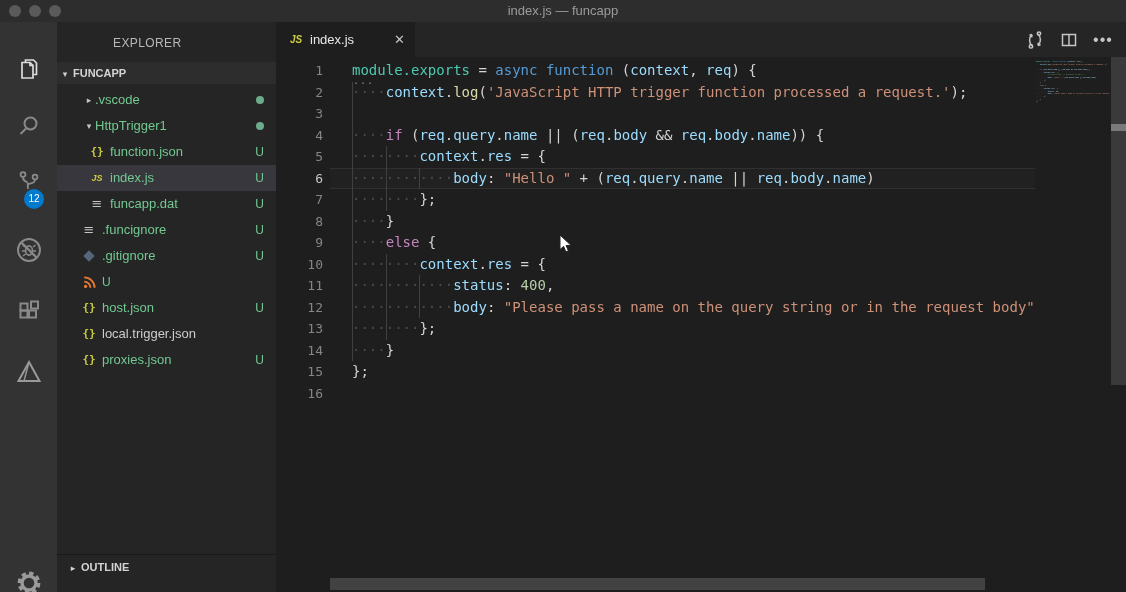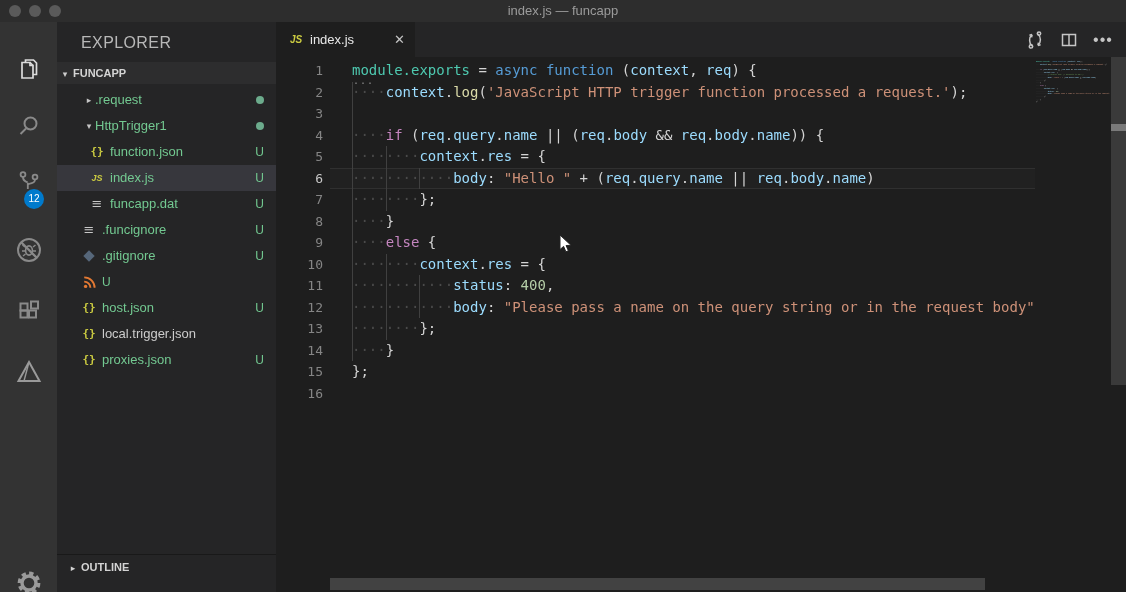--- a/index.html
+++ b/index.html
@@ -12,21 +12,21 @@
   .win-title{position:absolute;left:0;right:0;top:0;height:22px;line-height:22px;text-align:center;
              color:#9b9b9b;font-size:13px;}
   
   .activitybar{position:absolute;left:0;top:22px;width:57px;height:570px;background:#333333;}
   .act-icon{position:absolute;left:0;width:57px;height:44px;display:flex;align-items:center;justify-content:center;}
   .act-icon svg{display:block;}
   .scm-badge{position:absolute;left:24px;top:167px;min-width:14px;height:20px;padding:0 3px;border-radius:10px;
              background:#007acc;color:#fff;font-size:10px;line-height:20px;text-align:center;z-index:2;}
   
   .sidebar{position:absolute;left:57px;top:22px;width:219px;height:570px;background:#252526;color:#cccccc;}
-  .sidebar-title{height:40px;line-height:42px;padding-left:24px;font-size:16px;color:#b8b8b8;letter-spacing:.4px;}
+  .sidebar-title{height:40px;line-height:42px;padding-left:24px;font-size:12px;color:#b8b8b8;letter-spacing:.4px;margin-left:32px;}
   .section-header{height:22px;line-height:22px;background:#2d2d2e;font-size:11px;font-weight:bold;color:#d4d4d4;}
   .section-header .chev{display:inline-block;width:16px;text-align:center;font-family:"DejaVu Sans";font-size:9px;color:#cccccc;}
   .tree{margin-top:3px;}
   .tree-row{position:relative;height:26px;line-height:26px;font-size:13px;display:flex;align-items:center;}
   .tree-row.selected{background:#37373d;}
   .tree-chev{width:12px;text-align:center;font-family:"DejaVu Sans";font-size:9px;color:#c5c5c5;flex:none;}
   .ic{flex:none;display:inline-flex;align-items:center;justify-content:center;width:16px;height:16px;margin-right:5px;}
   .ic-json{color:#cbcb41;font-weight:bold;font-size:11px;font-family:"DejaVu Sans Mono",monospace;}
   .ic-js{color:#cbcb41;font-weight:bold;font-size:9px;font-style:italic;}
   .ic-list{color:#c8c8c8;font-family:"DejaVu Sans";font-size:13px;}
@@ -148,21 +148,21 @@
       </svg>
     </div>
   </div>
 
   <div class="sidebar">
     <div class="sidebar-title">EXPLORER</div>
     <div class="section-header"><span class="chev">▾</span><span>FUNCAPP</span></div>
     <div class="tree" id="tree">
         <div class="tree-row" style="padding-left: 26px;">
           <span class="tree-chev">▸</span>
-          <span class="lbl">.request</span>
+          <span class="lbl">.vscode</span>
           <span class="badge-dot"></span>
         </div>
         <div class="tree-row" style="padding-left: 26px;">
           <span class="tree-chev">▾</span>
           <span class="lbl">HttpTrigger1</span>
           <span class="badge-dot"></span>
         </div>
         <div class="tree-row" style="padding-left: 32px;">
           <span class="ic ic-json">{}</span>
           <span class="lbl">function.json</span>

